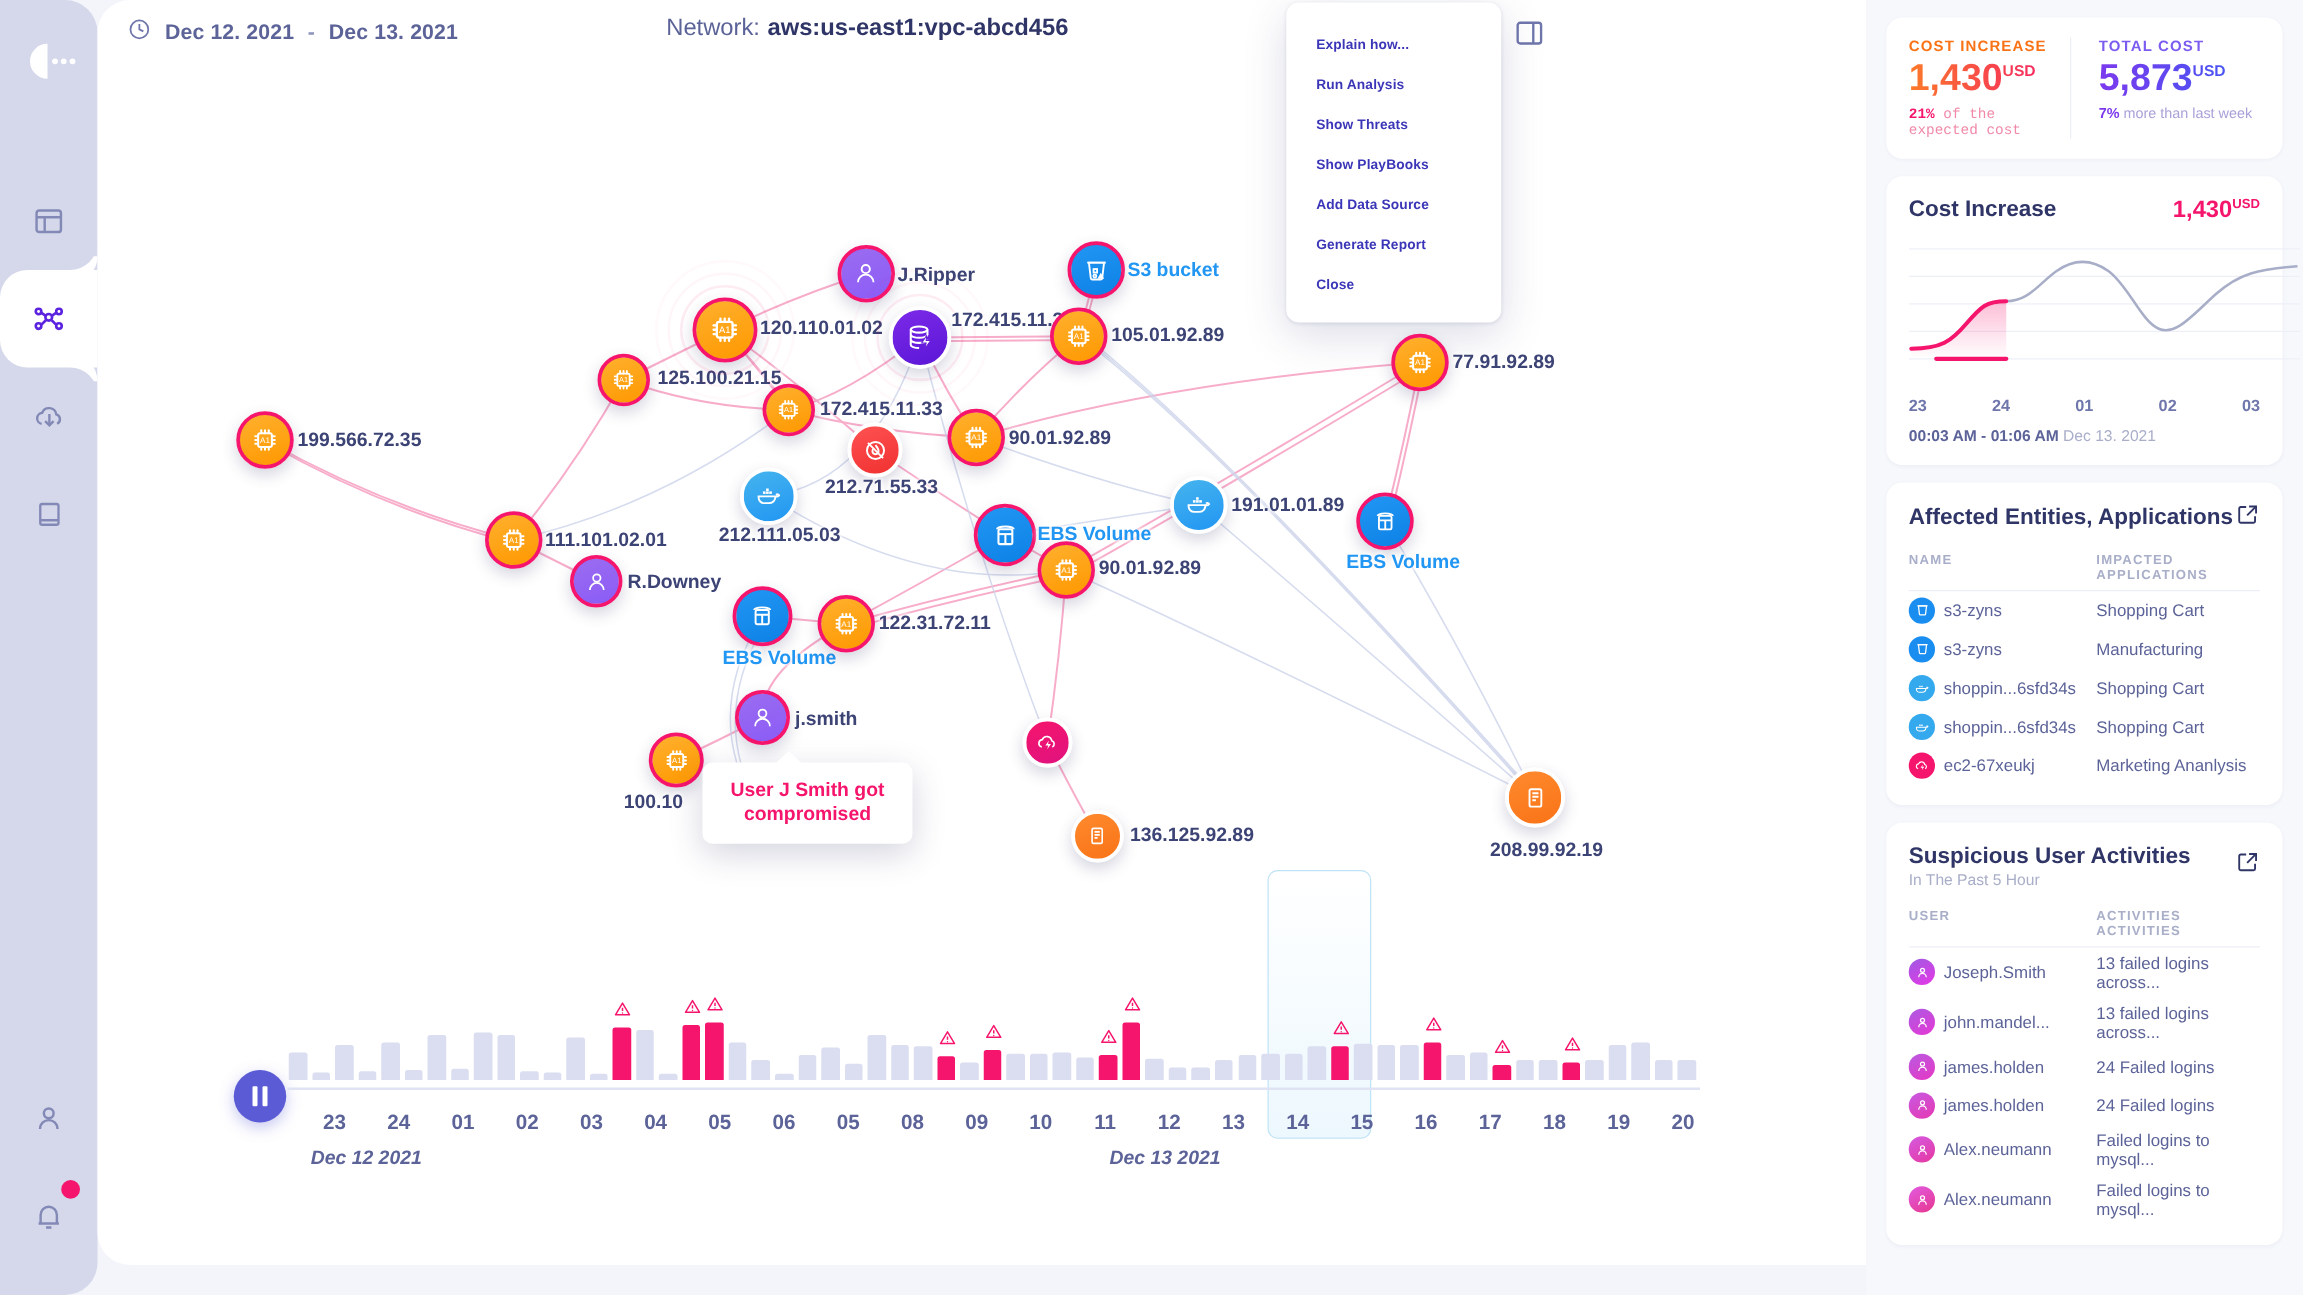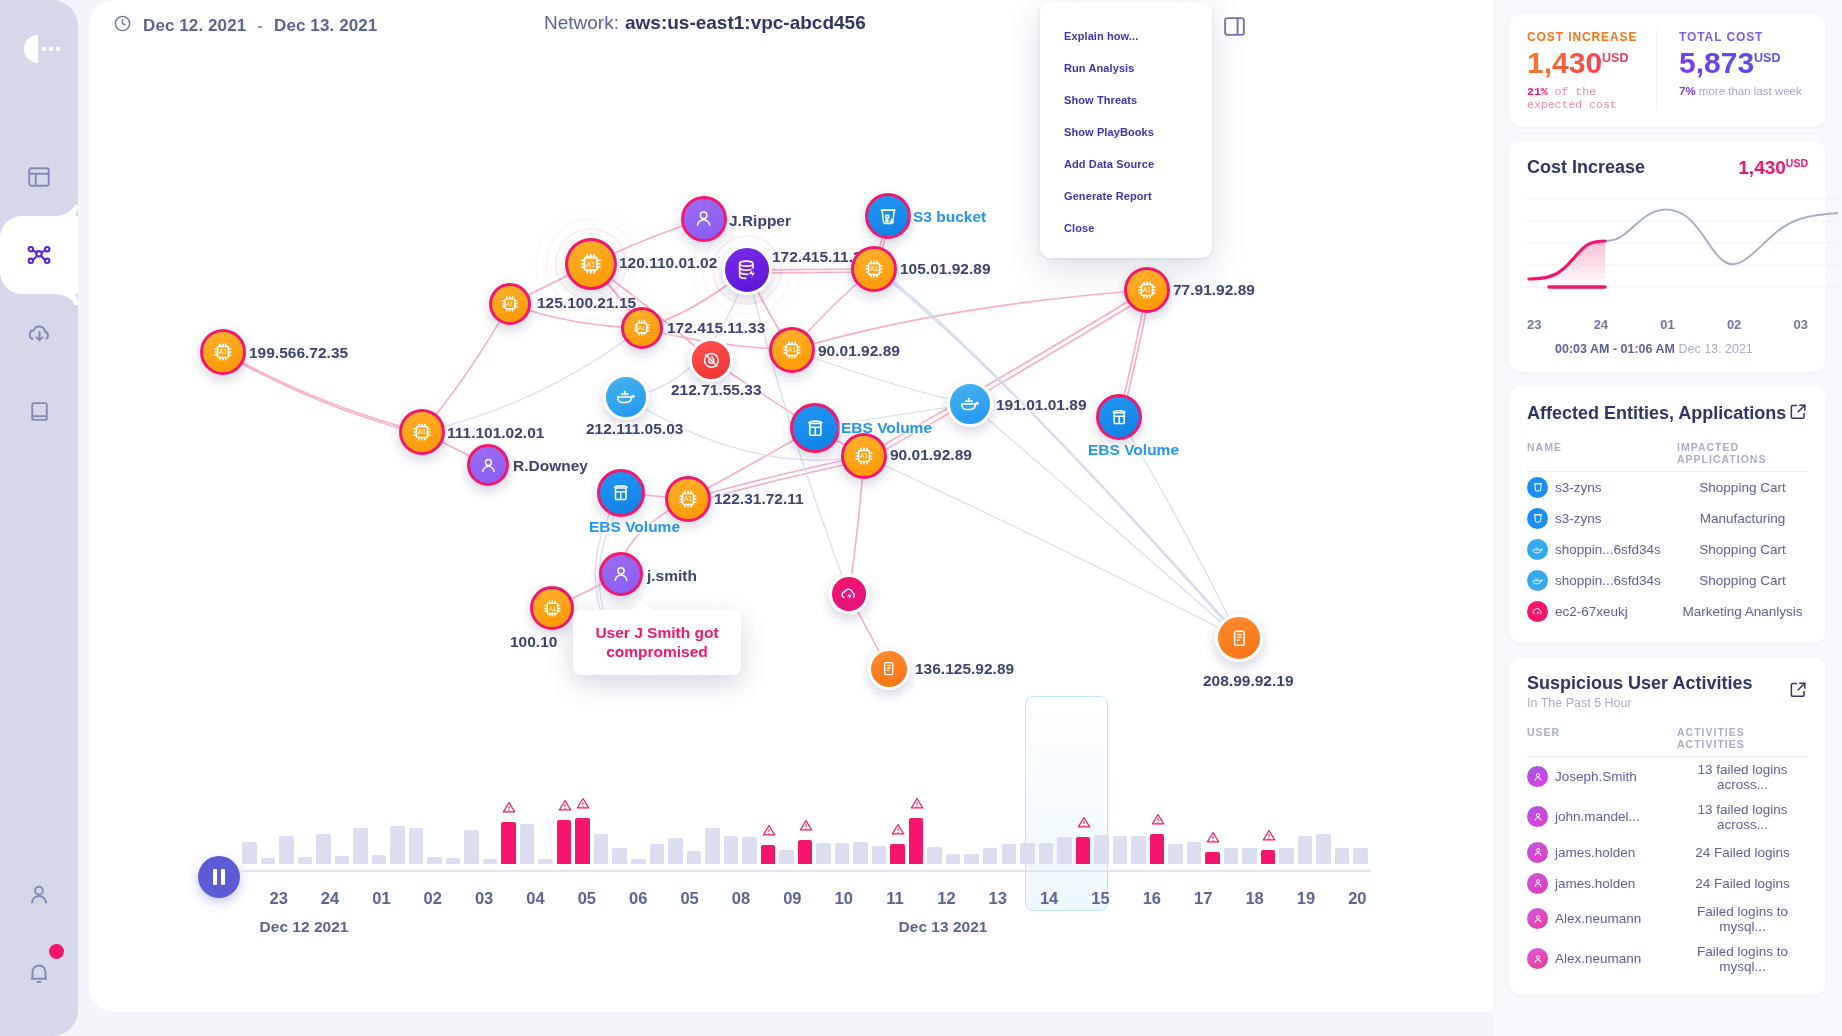--- a/index.html
+++ b/index.html
@@ -33,21 +33,21 @@
   }
   .rail-btn.active::before{ top:-22px; border-bottom-right-radius:22px; box-shadow: 0 11px 0 0 #fff;}
   .rail-btn.active::after{ bottom:-22px; border-top-right-radius:22px; box-shadow: 0 -11px 0 0 #fff;}
   .rail-bottom { margin-top:auto; display:flex; flex-direction:column; align-items:center; padding-bottom:24px;}
   .bell-wrap{ position:relative; }
   .bell-dot{ position:absolute; right:14px; top:10px; width:15px;height:15px;border-radius:50%;background:#f5156c;}
 
   
   .main {
     position:absolute; left:78px; top:0; width:1415px; height:1012px;
-    background:#ffffff; border-radius:26px 0 0 26px;margin-left:11px;
+    background:#ffffff; border-radius:26px 0 0 26px;
   }
   .topbar { position:absolute; left:0; top:0; width:100%; height:56px; }
   .daterange {
     position:absolute; left:24px; top:14px; display:flex; align-items:center; gap:11px;
     font-size:17px; font-weight:700; color:#5c6398; letter-spacing:.1px;
   }
   .daterange .sep{ color:#8f95bd; font-weight:700;}
   .netlabel {
     position:absolute; left:455px; top:12px; font-size:19px; color:#5c6398; font-weight:400;
   }
@@ -110,21 +110,21 @@
     position:absolute; border:1.6px solid #bfe3f7; border-radius:8px;
     background:linear-gradient(180deg, rgba(225,243,252,0) 0%, rgba(214,239,252,.45) 100%);
   }
   .bars{ position:absolute; left:0; bottom:148px; width:1130px; height:64px; }
   .bar{ position:absolute; bottom:0; width:19px; border-radius:2px 2px 0 0; }
   .bar.n{ background:#dadef0; }
   .bar.a{ background:#f5156c; }
   .warn{ position:absolute; width:18px;height:16px; }
   .axis{ position:absolute; left:0; bottom:140px; width:1130px; height:2px; background:#dfe3f3;}
   .tick{ position:absolute; bottom:104px; font-size:16.5px; font-weight:700; color:#5c6398; transform:translateX(-50%);}
-  .daylabel{ position:absolute; bottom:76px; font-size:15.5px; font-weight:700; color:#5c6398; transform:translateX(-50%);}
+  .daylabel{ position:absolute; bottom:76px; font-size:15.5px; font-weight:700; color:#5c6398; transform:translateX(-50%);font-style:italic;}
 
   
   .right{ position:absolute; left:1493px; top:0; width:349px; height:1036px; background:#f7f8fc; }
   .tabs{ display:flex; justify-content:center; gap:56px; padding-top:21px; }
   .tab{ font-size:13.5px; font-weight:700; letter-spacing:1.2px; color:#a9aec9; padding-bottom:8px; cursor:pointer;}
   .tab.active{ color:#5b23e0; border-bottom:2.5px solid #5b23e0;}
   .card{ background:#fff; border-radius:13px; margin:14px 16px 0 16px; padding:16px 18px; box-shadow:0 1px 3px rgba(70,75,130,.05);}
   .kpis{ display:flex; }
   .kpi{ flex:1; }
   .kpi + .kpi{ border-left:1px solid #edeff7; padding-left:22px;}
@@ -141,26 +141,26 @@
   .kpi-sub.pur b{ color:#7c3aed;} .kpi-sub.pur{ color:#a9a1d8;}
 
   .card-head{ display:flex; align-items:center; justify-content:space-between;}
   .card-title{ font-size:18px; font-weight:700; color:#2f3566;}
   .card-amount{ font-size:19px;font-weight:700;color:#f5156c;}
   .card-amount sup{ font-size:10.5px; vertical-align:super;}
   .chart-wrap{ position:relative; height:120px; margin-top:12px;}
   .chart-x{ display:flex; justify-content:space-between; margin-top:6px; font-size:13px;font-weight:700;color:#6f76ab;}
   .chart-note{ margin-top:10px; font-size:12.5px; color:#9aa0bd; font-weight:700;}
   .chart-note span{ font-weight:400; color:#a9aec9;}
-  .chart-note b{ color:#5c6398;margin-left:28px;}
+  .chart-note b{ color:#5c6398;}
 
   .sub{ font-size:12.5px; color:#a9aec9; margin-top:2px;}
   .thead{ display:flex; margin-top:16px; font-size:10.5px; font-weight:700; letter-spacing:1px; color:#a9aec9;}
   .thead .c1{ width:150px;} .thead .c2{flex:1;}
-  .tbl{ margin-top:6px; border-top:1px solid #edeff7;text-align:center;}
+  .tbl{ margin-top:6px; border-top:1px solid #edeff7;}
   .trow{ display:flex; align-items:center; padding:5px 0; font-size:13.5px; color:#5c6398;}
   .trow .c1{ width:150px; display:flex; align-items:center; gap:7px;}
   .trow .c2{ flex:1;}
   .dot-ic{ width:21px;height:21px;border-radius:50%; flex:0 0 21px; display:flex;align-items:center;justify-content:center;}
   .ext-ic{ color:#2f3566; }
 </style>
 </head>
 <body>
 
 <div class="app">

